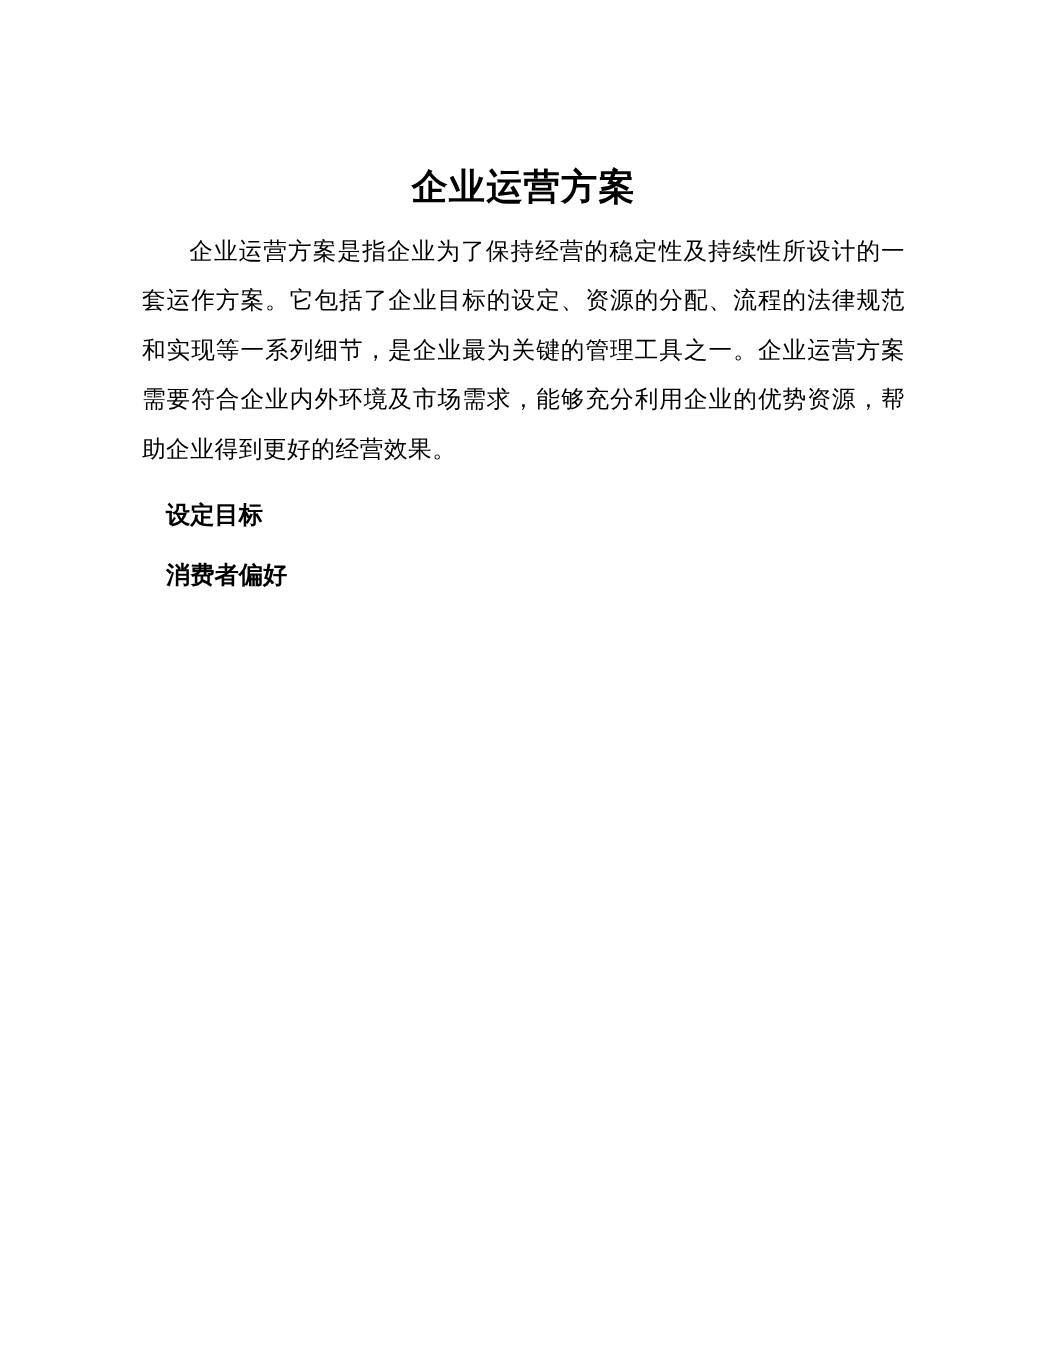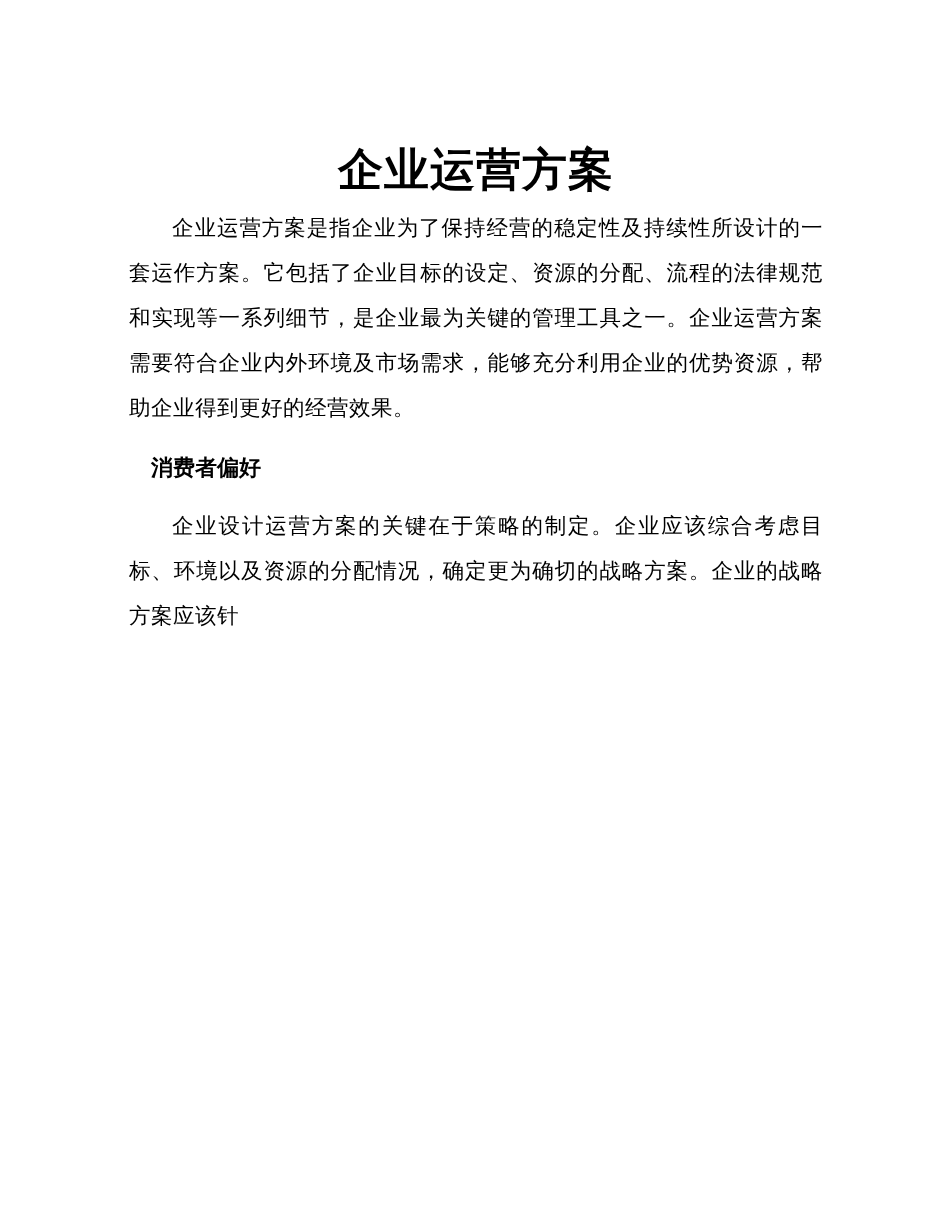--- a/index.html
+++ b/index.html
@@ -14,21 +14,21 @@
     margin: 0 auto;
     background: #ffffff;
     box-sizing: border-box;
     padding: 148px 113px 40px 115px;
     color: #000000;
     overflow: hidden;
   }
   .doc-title {
     font-family: "Liberation Sans", "DejaVu Sans", sans-serif;
     font-weight: bold;
-    font-size: 45px;
+    font-size: 33px;
     line-height: 44px;
     text-align: center;
     margin: 0 0 4px 0;
     letter-spacing: 1px;
   }
   .section-heading {
     font-family: "Liberation Sans", "DejaVu Sans", sans-serif;
     font-weight: bold;
     font-size: 22px;
     line-height: 45px;
@@ -50,23 +50,23 @@
 
 <div class="page">
 
   <h1 class="doc-title">企业运营方案</h1>
 
   <section>
     <p class="body-para">企业运营方案是指企业为了保持经营的稳定性及持续性所设计的一套运作方案。它包括了企业目标的设定、资源的分配、流程的法律规范和实现等一系列细节，是企业最为关键的管理工具之一。企业运营方案需要符合企业内外环境及市场需求，能够充分利用企业的优势资源，帮助企业得到更好的经营效果。</p>
   </section>
 
   <section>
+    <h2 class="section-heading">设定目标</h2>
   </section>
 
   <section>
     <h2 class="section-heading">消费者偏好</h2>
   </section>
 
   <section>
-    <p class="body-para">企业设计运营方案的关键在于策略的制定。企业应该综合考虑目标、环境以及资源的分配情况，确定更为确切的战略方案。企业的战略方案应该针</p>
   </section>
 
 </div>
 
 </body></html>

